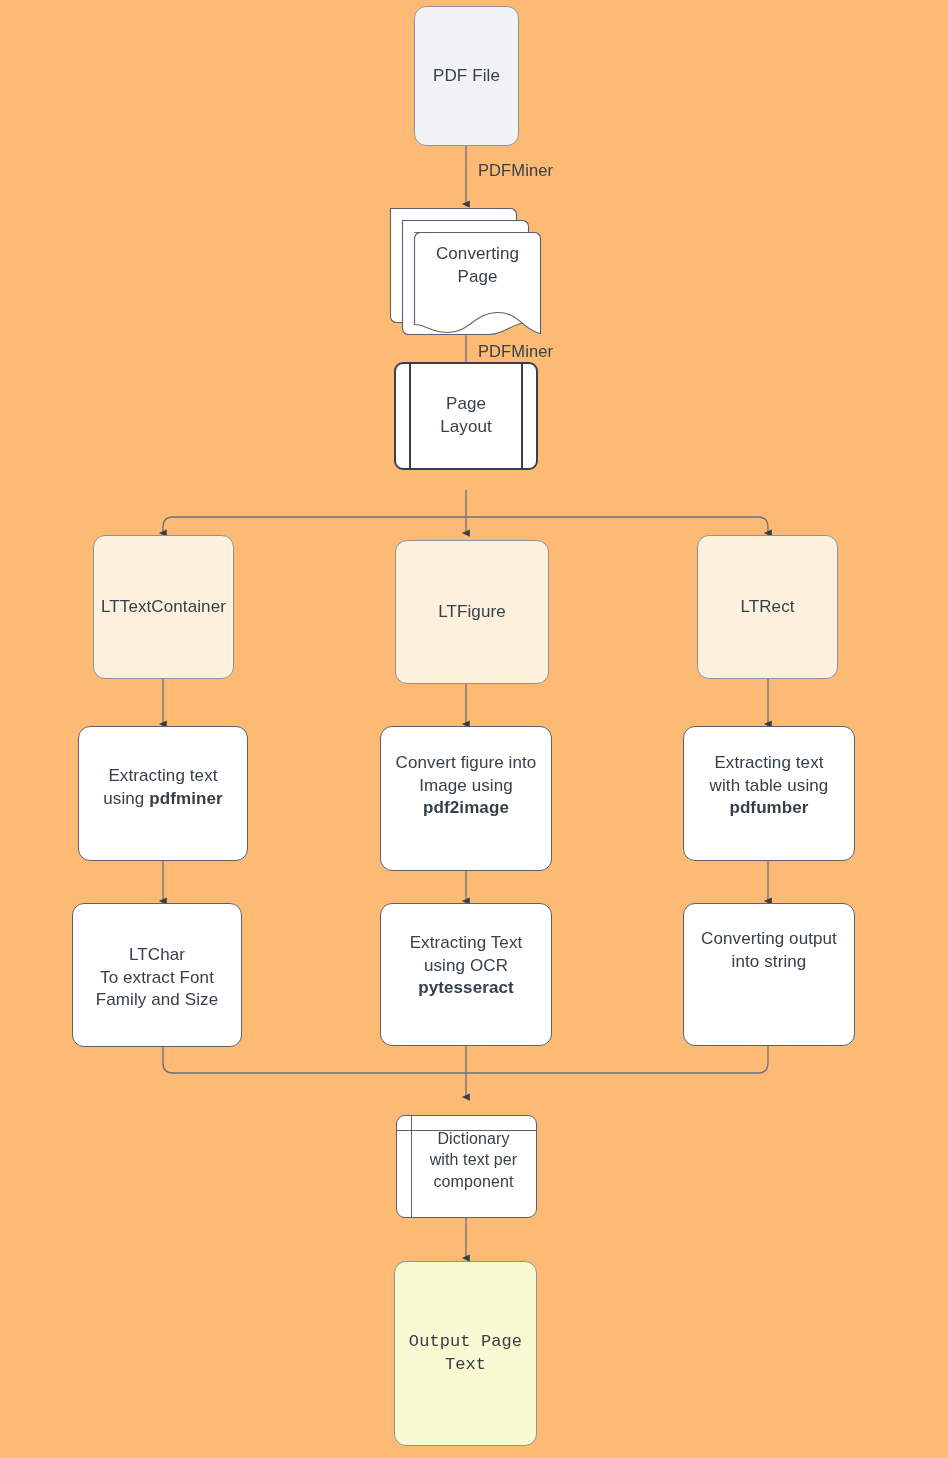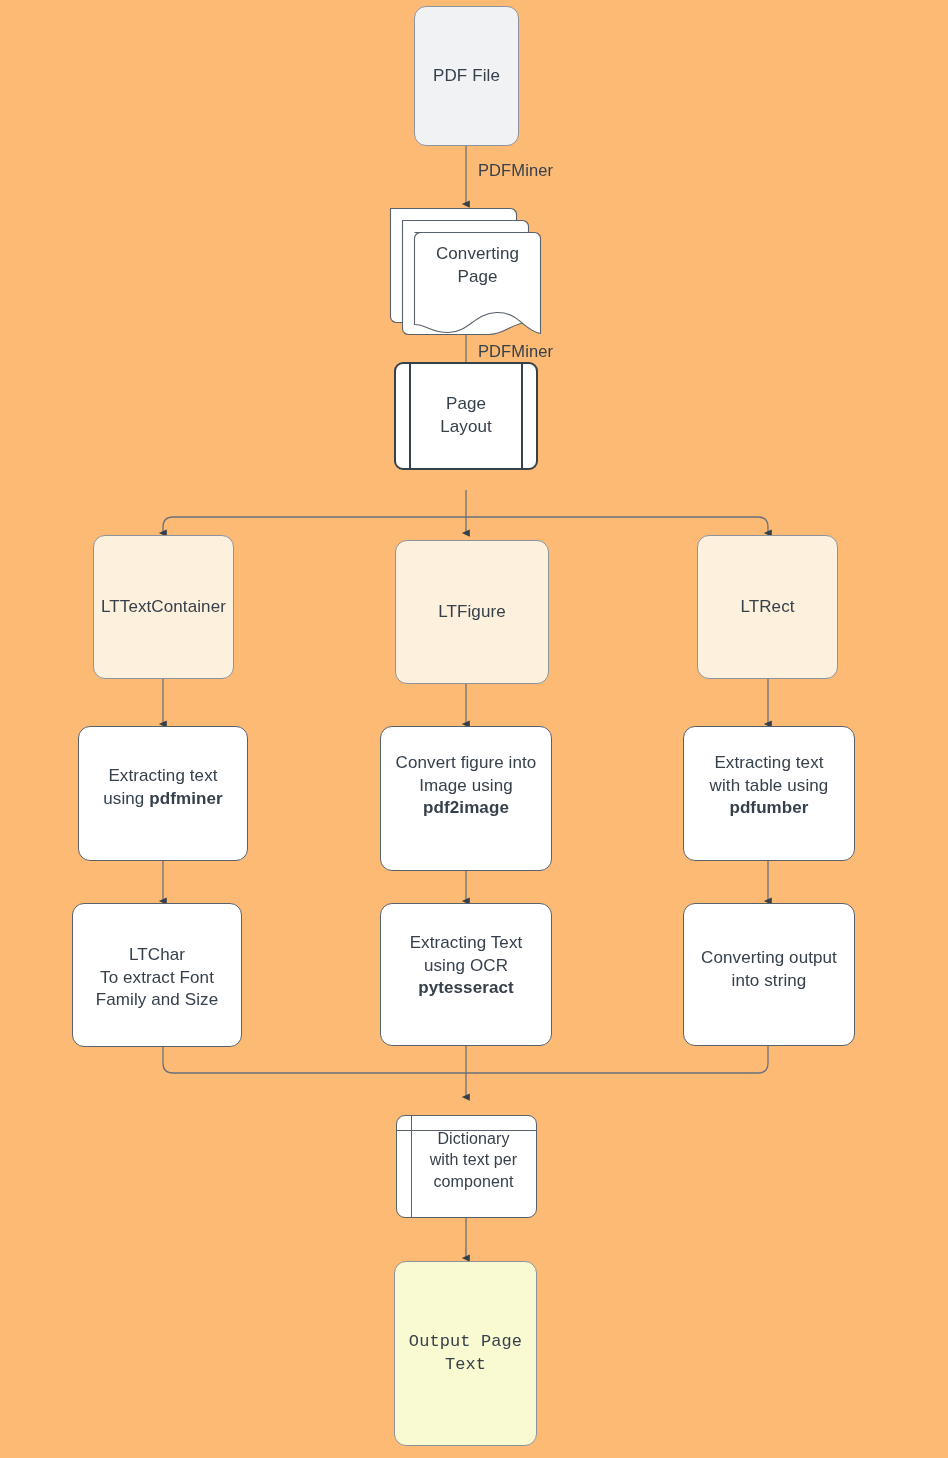--- a/index.html
+++ b/index.html
@@ -259,21 +259,21 @@
   </div>
 
   <div class="node shape-rounded-white" style="left:380px; top:903px; width:172px; height:143px; align-items:flex-start; padding-top:28px;">
     <div class="label wrap">
       <div>Extracting Text</div>
       <div>using OCR</div>
       <div><b>pytesseract</b></div>
     </div>
   </div>
 
-  <div class="node shape-rounded-white" style="left:683px; top:903px; width:172px; height:143px; align-items:flex-start; padding-top:43px;">
+  <div class="node shape-rounded-white" style="left:683px; top:903px; width:172px; height:143px; align-items:flex-start; padding-top:24px;">
     <div class="label wrap">
       <div>Converting output</div>
       <div>into string</div>
     </div>
   </div>
 
   <div class="node shape-internal" style="left:396px; top:1115px; width:141px; height:103px; align-items:flex-start; padding-top:12px; padding-left:14px;">
     <div class="label wrap" style="font-size:16px;">
       <div>Dictionary</div>
       <div>with text per</div>

